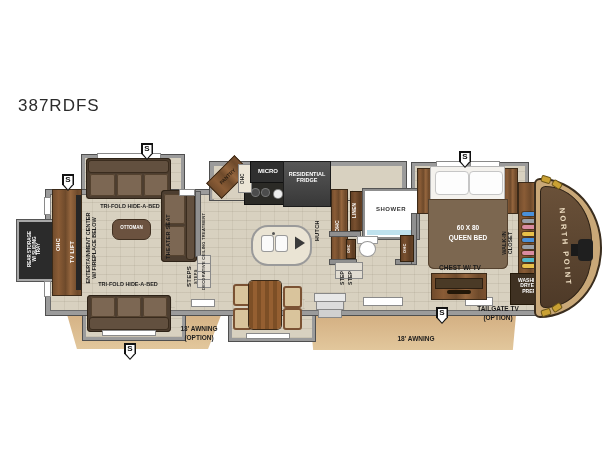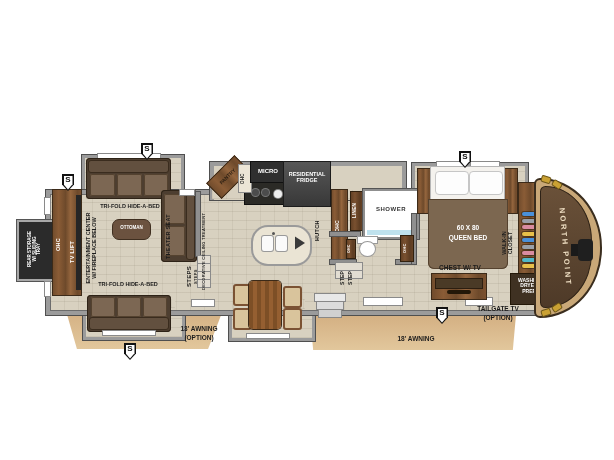--- a/index.html
+++ b/index.html
@@ -43,20 +43,21 @@
       font-size:8px;font-weight:700;color:#111;}
   .c1{background:#4a90d9}.c2{background:#9aa0a8}.c3{background:#d98ca0}
   .c4{background:#e8c04a}.c5{background:#50b8c8}
   .clothes{height:4px;width:20px;border-radius:2px;margin:2.5px auto 0 auto;box-shadow:0 0 0 1px rgba(40,25,10,.5);}
 </style>
 </head>
 <body>
 
 <div id="canvas">
 
+  <div class="abs" style="left:18px;top:96px;font-size:17px;font-weight:500;letter-spacing:1px;color:#2b2b2b;">387RDFS</div>
 
   <div class="abs awn" style="left:62px;top:297px;width:166px;height:52px;clip-path:polygon(0 0,100% 0,88% 100%,9% 100%);z-index:1;"></div>
   <div class="abs awn" style="left:309px;top:304px;width:208px;height:46px;clip-path:polygon(0 0,100% 0,98% 100%,2% 100%);z-index:1;"></div>
 
   <div class="abs slide" style="left:82px;top:155px;width:96px;height:42px;border-bottom:none;z-index:2;"></div>
   <div class="abs slide" style="left:412px;top:163px;width:110px;height:33px;border-bottom:none;z-index:2;"></div>
   <div class="abs slide" style="left:83px;top:300px;width:96px;height:37px;border-top:none;z-index:2;"></div>
   <div class="abs slide" style="left:229px;top:300px;width:80px;height:38px;border-top:none;z-index:2;"></div>
 
   <div class="abs hullbox" style="left:46px;top:190px;width:500px;height:117px;z-index:3;"></div>

